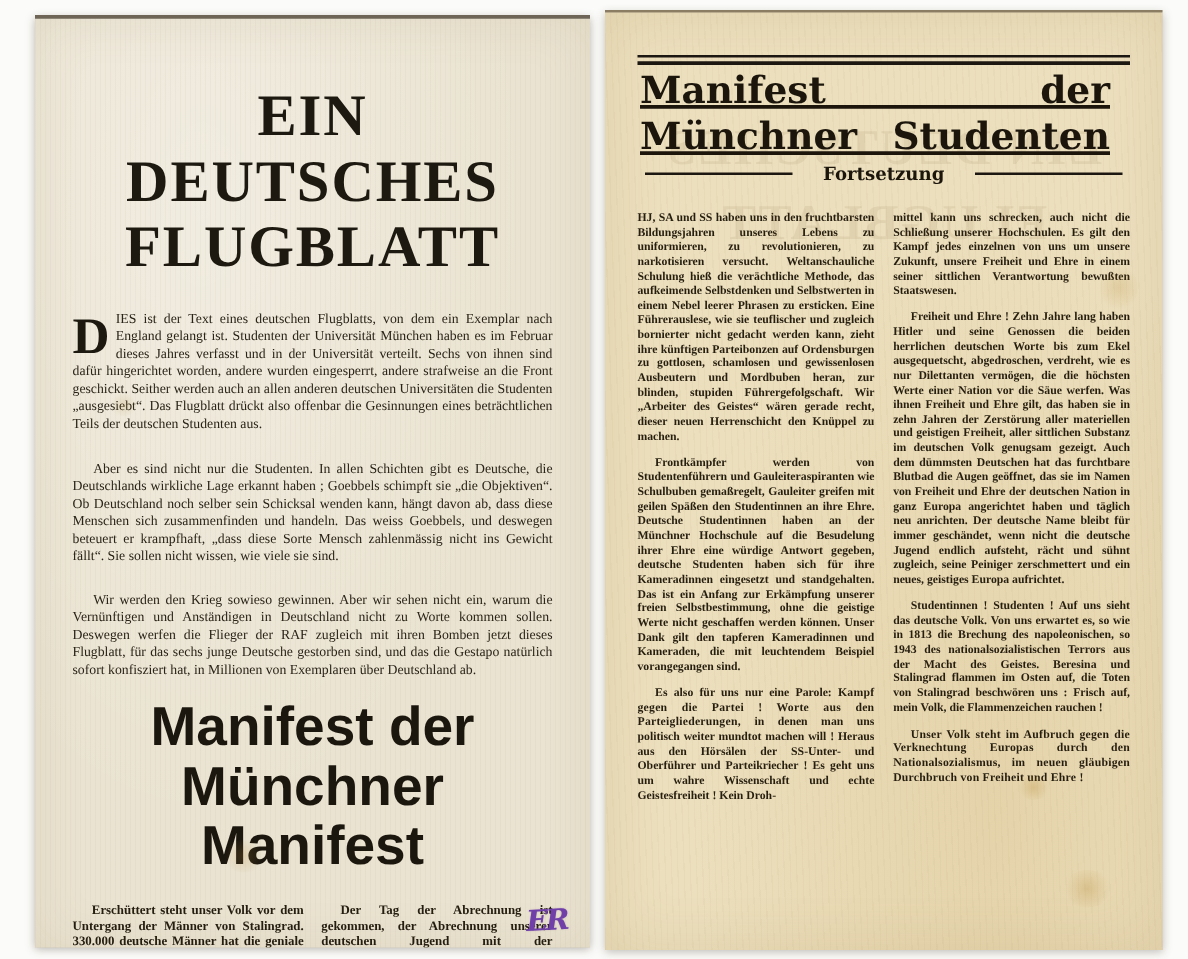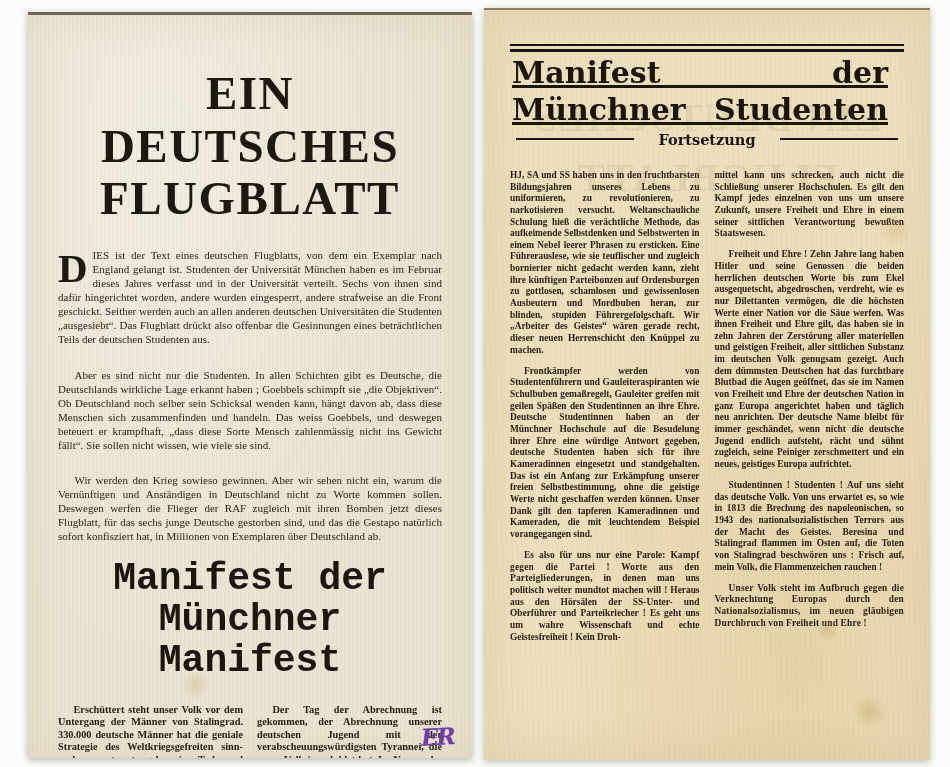--- a/index.html
+++ b/index.html
@@ -55,23 +55,23 @@
   .dropcap{
     float:left;
     font-size:41px;line-height:0.82;
     font-weight:bold;
     padding:3px 5px 0 0;
     color:#1d1910;
   }
   .frk-heading{
     margin-top:14px;
     text-align:center;
-    font-family:Liberation Mono, monospace;
-    font-weight:bold;
-    font-size:38px;
+    font-family:Liberation Sans, sans-serif;
+    font-weight:bold;
+    font-size:44px;
     line-height:1.08;
     letter-spacing:0px;
     color:#1b160e;
   }
   .cols{display:flex;gap:14px;margin-top:12px;}
   .col{flex:1;min-width:0;}
   .frk{
     font-family:Liberation Serif, serif;
     font-weight:bold;
     text-align:justify;

